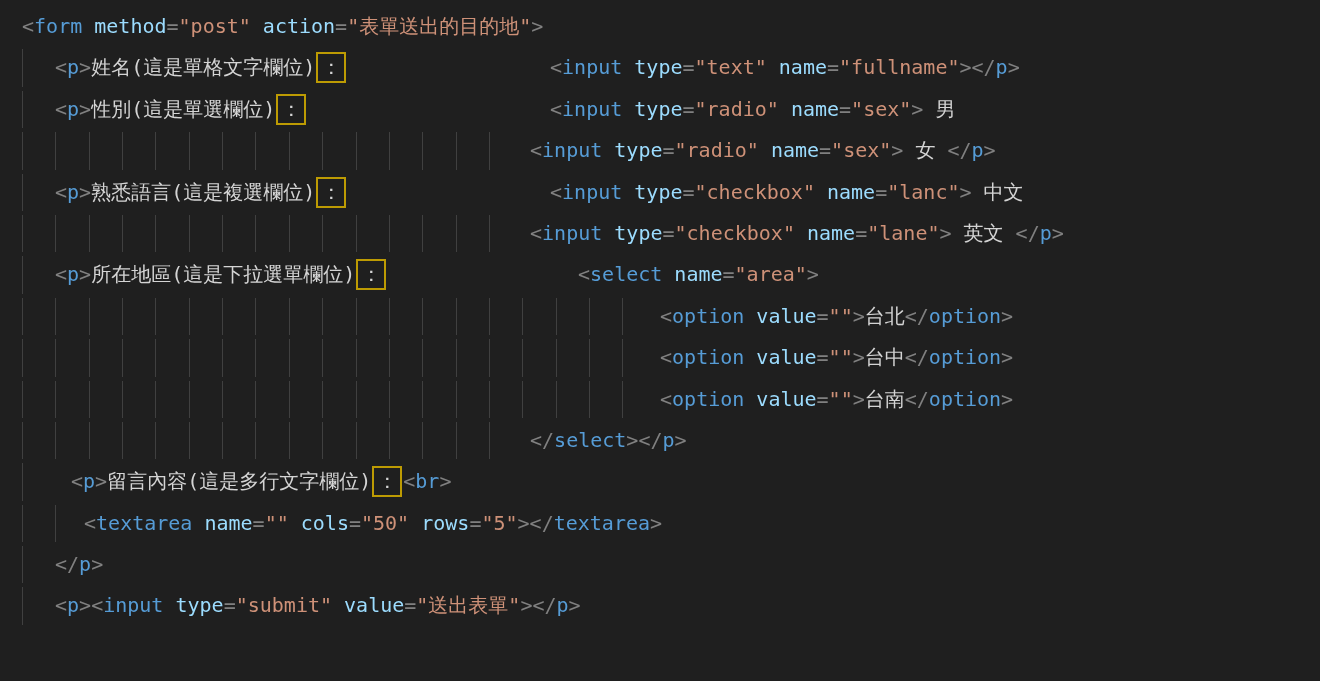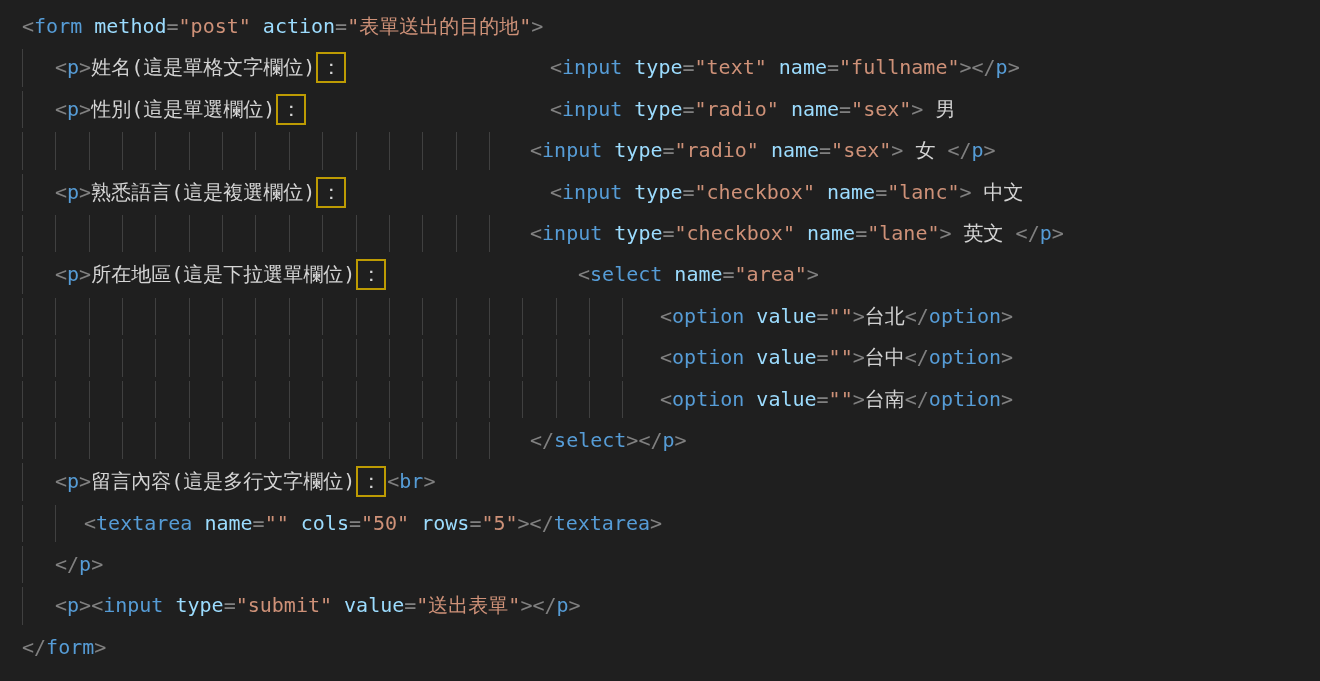--- a/index.html
+++ b/index.html
@@ -66,19 +66,18 @@
       <div class="line"><span class="guide" style="left: 22px;"></span><span class="seg" style="left: 55px;"><span class="t-pun">&lt;</span><span class="t-tag">p</span><span class="t-pun">&gt;</span><span class="t-txt">姓名(這是單格文字欄位)</span><span class="t-ubox">：</span></span><span class="seg" style="left: 550px;"><span class="t-pun">&lt;</span><span class="t-tag">input</span><span class="t-sp"> </span><span class="t-attr">type</span><span class="t-pun">=</span><span class="t-str">"text"</span><span class="t-sp"> </span><span class="t-attr">name</span><span class="t-pun">=</span><span class="t-str">"fullname"</span><span class="t-pun">&gt;</span><span class="t-pun">&lt;/</span><span class="t-tag">p</span><span class="t-pun">&gt;</span></span></div>
       <div class="line"><span class="guide" style="left: 22px;"></span><span class="seg" style="left: 55px;"><span class="t-pun">&lt;</span><span class="t-tag">p</span><span class="t-pun">&gt;</span><span class="t-txt">性別(這是單選欄位)</span><span class="t-ubox">：</span></span><span class="seg" style="left: 550px;"><span class="t-pun">&lt;</span><span class="t-tag">input</span><span class="t-sp"> </span><span class="t-attr">type</span><span class="t-pun">=</span><span class="t-str">"radio"</span><span class="t-sp"> </span><span class="t-attr">name</span><span class="t-pun">=</span><span class="t-str">"sex"</span><span class="t-pun">&gt;</span><span class="t-txt"> 男</span></span></div>
       <div class="line"><span class="guide" style="left: 22px;"></span><span class="guide" style="left: 55.35px;"></span><span class="guide" style="left: 88.7px;"></span><span class="guide" style="left: 122.05px;"></span><span class="guide" style="left: 155.4px;"></span><span class="guide" style="left: 188.75px;"></span><span class="guide" style="left: 222.1px;"></span><span class="guide" style="left: 255.45px;"></span><span class="guide" style="left: 288.8px;"></span><span class="guide" style="left: 322.15px;"></span><span class="guide" style="left: 355.5px;"></span><span class="guide" style="left: 388.85px;"></span><span class="guide" style="left: 422.2px;"></span><span class="guide" style="left: 455.55px;"></span><span class="guide" style="left: 488.9px;"></span><span class="seg" style="left: 530px;"><span class="t-pun">&lt;</span><span class="t-tag">input</span><span class="t-sp"> </span><span class="t-attr">type</span><span class="t-pun">=</span><span class="t-str">"radio"</span><span class="t-sp"> </span><span class="t-attr">name</span><span class="t-pun">=</span><span class="t-str">"sex"</span><span class="t-pun">&gt;</span><span class="t-txt"> 女 </span><span class="t-pun">&lt;/</span><span class="t-tag">p</span><span class="t-pun">&gt;</span></span></div>
       <div class="line"><span class="guide" style="left: 22px;"></span><span class="seg" style="left: 55px;"><span class="t-pun">&lt;</span><span class="t-tag">p</span><span class="t-pun">&gt;</span><span class="t-txt">熟悉語言(這是複選欄位)</span><span class="t-ubox">：</span></span><span class="seg" style="left: 550px;"><span class="t-pun">&lt;</span><span class="t-tag">input</span><span class="t-sp"> </span><span class="t-attr">type</span><span class="t-pun">=</span><span class="t-str">"checkbox"</span><span class="t-sp"> </span><span class="t-attr">name</span><span class="t-pun">=</span><span class="t-str">"lanc"</span><span class="t-pun">&gt;</span><span class="t-txt"> 中文</span></span></div>
       <div class="line"><span class="guide" style="left: 22px;"></span><span class="guide" style="left: 55.35px;"></span><span class="guide" style="left: 88.7px;"></span><span class="guide" style="left: 122.05px;"></span><span class="guide" style="left: 155.4px;"></span><span class="guide" style="left: 188.75px;"></span><span class="guide" style="left: 222.1px;"></span><span class="guide" style="left: 255.45px;"></span><span class="guide" style="left: 288.8px;"></span><span class="guide" style="left: 322.15px;"></span><span class="guide" style="left: 355.5px;"></span><span class="guide" style="left: 388.85px;"></span><span class="guide" style="left: 422.2px;"></span><span class="guide" style="left: 455.55px;"></span><span class="guide" style="left: 488.9px;"></span><span class="seg" style="left: 530px;"><span class="t-pun">&lt;</span><span class="t-tag">input</span><span class="t-sp"> </span><span class="t-attr">type</span><span class="t-pun">=</span><span class="t-str">"checkbox"</span><span class="t-sp"> </span><span class="t-attr">name</span><span class="t-pun">=</span><span class="t-str">"lane"</span><span class="t-pun">&gt;</span><span class="t-txt"> 英文 </span><span class="t-pun">&lt;/</span><span class="t-tag">p</span><span class="t-pun">&gt;</span></span></div>
       <div class="line"><span class="guide" style="left: 22px;"></span><span class="seg" style="left: 55px;"><span class="t-pun">&lt;</span><span class="t-tag">p</span><span class="t-pun">&gt;</span><span class="t-txt">所在地區(這是下拉選單欄位)</span><span class="t-ubox">：</span></span><span class="seg" style="left: 578px;"><span class="t-pun">&lt;</span><span class="t-tag">select</span><span class="t-sp"> </span><span class="t-attr">name</span><span class="t-pun">=</span><span class="t-str">"area"</span><span class="t-pun">&gt;</span></span></div>
       <div class="line"><span class="guide" style="left: 22px;"></span><span class="guide" style="left: 55.35px;"></span><span class="guide" style="left: 88.7px;"></span><span class="guide" style="left: 122.05px;"></span><span class="guide" style="left: 155.4px;"></span><span class="guide" style="left: 188.75px;"></span><span class="guide" style="left: 222.1px;"></span><span class="guide" style="left: 255.45px;"></span><span class="guide" style="left: 288.8px;"></span><span class="guide" style="left: 322.15px;"></span><span class="guide" style="left: 355.5px;"></span><span class="guide" style="left: 388.85px;"></span><span class="guide" style="left: 422.2px;"></span><span class="guide" style="left: 455.55px;"></span><span class="guide" style="left: 488.9px;"></span><span class="guide" style="left: 522.25px;"></span><span class="guide" style="left: 555.6px;"></span><span class="guide" style="left: 588.95px;"></span><span class="guide" style="left: 622.3px;"></span><span class="seg" style="left: 660px;"><span class="t-pun">&lt;</span><span class="t-tag">option</span><span class="t-sp"> </span><span class="t-attr">value</span><span class="t-pun">=</span><span class="t-str">""</span><span class="t-pun">&gt;</span><span class="t-txt">台北</span><span class="t-pun">&lt;/</span><span class="t-tag">option</span><span class="t-pun">&gt;</span></span></div>
       <div class="line"><span class="guide" style="left: 22px;"></span><span class="guide" style="left: 55.35px;"></span><span class="guide" style="left: 88.7px;"></span><span class="guide" style="left: 122.05px;"></span><span class="guide" style="left: 155.4px;"></span><span class="guide" style="left: 188.75px;"></span><span class="guide" style="left: 222.1px;"></span><span class="guide" style="left: 255.45px;"></span><span class="guide" style="left: 288.8px;"></span><span class="guide" style="left: 322.15px;"></span><span class="guide" style="left: 355.5px;"></span><span class="guide" style="left: 388.85px;"></span><span class="guide" style="left: 422.2px;"></span><span class="guide" style="left: 455.55px;"></span><span class="guide" style="left: 488.9px;"></span><span class="guide" style="left: 522.25px;"></span><span class="guide" style="left: 555.6px;"></span><span class="guide" style="left: 588.95px;"></span><span class="guide" style="left: 622.3px;"></span><span class="seg" style="left: 660px;"><span class="t-pun">&lt;</span><span class="t-tag">option</span><span class="t-sp"> </span><span class="t-attr">value</span><span class="t-pun">=</span><span class="t-str">""</span><span class="t-pun">&gt;</span><span class="t-txt">台中</span><span class="t-pun">&lt;/</span><span class="t-tag">option</span><span class="t-pun">&gt;</span></span></div>
       <div class="line"><span class="guide" style="left: 22px;"></span><span class="guide" style="left: 55.35px;"></span><span class="guide" style="left: 88.7px;"></span><span class="guide" style="left: 122.05px;"></span><span class="guide" style="left: 155.4px;"></span><span class="guide" style="left: 188.75px;"></span><span class="guide" style="left: 222.1px;"></span><span class="guide" style="left: 255.45px;"></span><span class="guide" style="left: 288.8px;"></span><span class="guide" style="left: 322.15px;"></span><span class="guide" style="left: 355.5px;"></span><span class="guide" style="left: 388.85px;"></span><span class="guide" style="left: 422.2px;"></span><span class="guide" style="left: 455.55px;"></span><span class="guide" style="left: 488.9px;"></span><span class="guide" style="left: 522.25px;"></span><span class="guide" style="left: 555.6px;"></span><span class="guide" style="left: 588.95px;"></span><span class="guide" style="left: 622.3px;"></span><span class="seg" style="left: 660px;"><span class="t-pun">&lt;</span><span class="t-tag">option</span><span class="t-sp"> </span><span class="t-attr">value</span><span class="t-pun">=</span><span class="t-str">""</span><span class="t-pun">&gt;</span><span class="t-txt">台南</span><span class="t-pun">&lt;/</span><span class="t-tag">option</span><span class="t-pun">&gt;</span></span></div>
       <div class="line"><span class="guide" style="left: 22px;"></span><span class="guide" style="left: 55.35px;"></span><span class="guide" style="left: 88.7px;"></span><span class="guide" style="left: 122.05px;"></span><span class="guide" style="left: 155.4px;"></span><span class="guide" style="left: 188.75px;"></span><span class="guide" style="left: 222.1px;"></span><span class="guide" style="left: 255.45px;"></span><span class="guide" style="left: 288.8px;"></span><span class="guide" style="left: 322.15px;"></span><span class="guide" style="left: 355.5px;"></span><span class="guide" style="left: 388.85px;"></span><span class="guide" style="left: 422.2px;"></span><span class="guide" style="left: 455.55px;"></span><span class="guide" style="left: 488.9px;"></span><span class="seg" style="left: 530px;"><span class="t-pun">&lt;/</span><span class="t-tag">select</span><span class="t-pun">&gt;</span><span class="t-pun">&lt;/</span><span class="t-tag">p</span><span class="t-pun">&gt;</span></span></div>
-      <div class="line"><span class="guide" style="left: 22px;"></span><span class="seg" style="left: 55px;"><span class="t-pun">&lt;</span><span class="t-tag">p</span><span class="t-pun">&gt;</span><span class="t-txt">留言內容(這是多行文字欄位)</span><span class="t-ubox">：</span><span class="t-pun">&lt;</span><span class="t-tag">br</span><span class="t-pun">&gt;</span></span></div>
+      <div class="line"><span class="guide" style="left: 22px;"></span><span class="seg" style="left: 71px;"><span class="t-pun">&lt;</span><span class="t-tag">p</span><span class="t-pun">&gt;</span><span class="t-txt">留言內容(這是多行文字欄位)</span><span class="t-ubox">：</span><span class="t-pun">&lt;</span><span class="t-tag">br</span><span class="t-pun">&gt;</span></span></div>
       <div class="line"><span class="guide" style="left: 22px;"></span><span class="guide" style="left: 55.35px;"></span><span class="seg" style="left: 84px;"><span class="t-pun">&lt;</span><span class="t-tag">textarea</span><span class="t-sp"> </span><span class="t-attr">name</span><span class="t-pun">=</span><span class="t-str">""</span><span class="t-sp"> </span><span class="t-attr">cols</span><span class="t-pun">=</span><span class="t-str">"50"</span><span class="t-sp"> </span><span class="t-attr">rows</span><span class="t-pun">=</span><span class="t-str">"5"</span><span class="t-pun">&gt;</span><span class="t-pun">&lt;/</span><span class="t-tag">textarea</span><span class="t-pun">&gt;</span></span></div>
       <div class="line"><span class="guide" style="left: 22px;"></span><span class="seg" style="left: 55px;"><span class="t-pun">&lt;/</span><span class="t-tag">p</span><span class="t-pun">&gt;</span></span></div>
       <div class="line"><span class="guide" style="left: 22px;"></span><span class="seg" style="left: 55px;"><span class="t-pun">&lt;</span><span class="t-tag">p</span><span class="t-pun">&gt;</span><span class="t-pun">&lt;</span><span class="t-tag">input</span><span class="t-sp"> </span><span class="t-attr">type</span><span class="t-pun">=</span><span class="t-str">"submit"</span><span class="t-sp"> </span><span class="t-attr">value</span><span class="t-pun">=</span><span class="t-str">"送出表單"</span><span class="t-pun">&gt;</span><span class="t-pun">&lt;/</span><span class="t-tag">p</span><span class="t-pun">&gt;</span></span></div>
-      <div class="line"><span class="seg" style="left: 22px;"><span class="t-pun">&lt;/</span><span class="t-tag">form</span><span class="t-pun">&gt;</span></span></div>
     </div>
 </div>
 
 </body></html>

